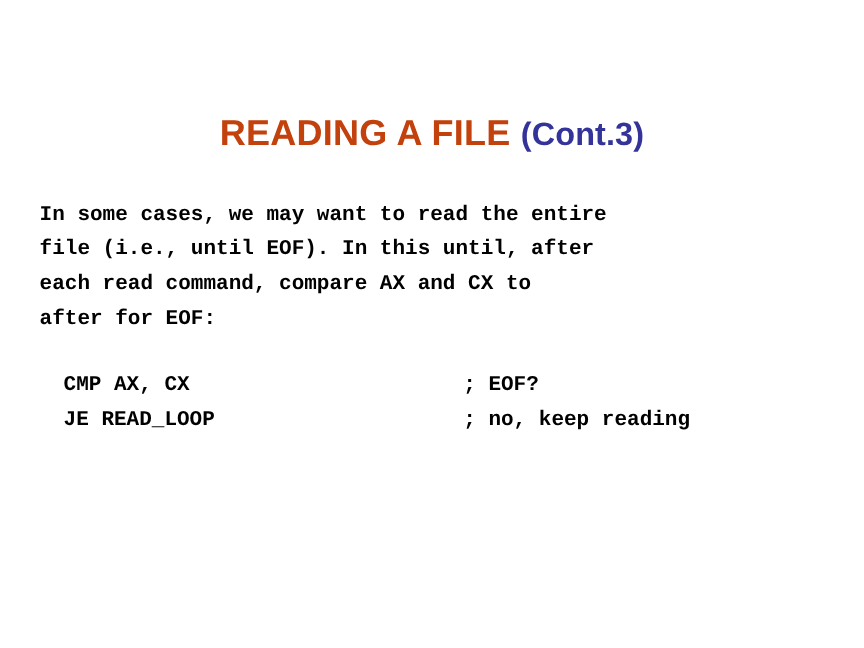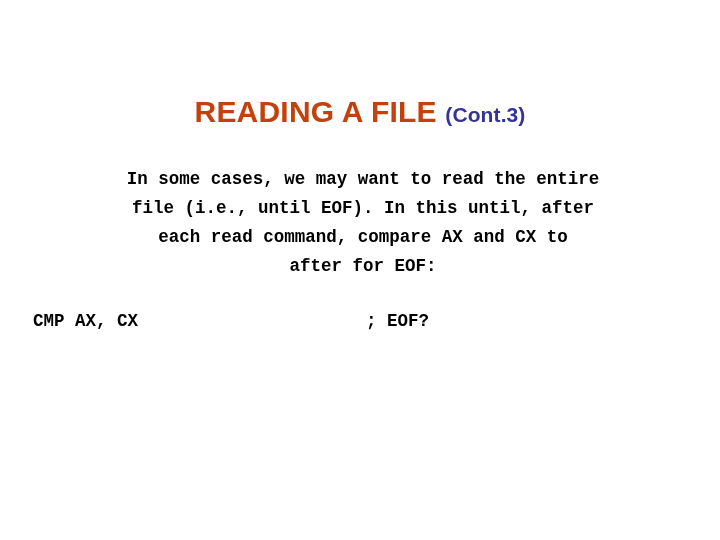--- a/index.html
+++ b/index.html
@@ -32,54 +32,54 @@
   .title-main {
     font-family: "Liberation Sans", sans-serif;
     font-weight: bold;
     font-size: 30px;
     letter-spacing: 0.2px;
     color: #c2410c;
   }
   .title-suffix {
     font-family: "Liberation Sans", sans-serif;
     font-weight: bold;
-    font-size: 21px;
+    font-size: 27px;
     letter-spacing: 0.1px;
     color: #333399;
   }
 
   
   .body-block {
     position: absolute;
     left: 33px;
     top: 165px;
     width: 660px;
   }
   .body-line {
     font-family: "Liberation Mono", "DejaVu Sans Mono", monospace;
     font-weight: bold;
     font-size: 17.5px;
     line-height: 29px;
     color: #000000;
     white-space: pre;
     letter-spacing: 0px;
-    text-align: center;
   }
 
   
   .code-block {
     position: absolute;
     left: 33px;
     top: 307px;
     width: 660px;
   }
   .code-row {
     position: relative;
     height: 29px;
     line-height: 29px;
+    margin-left: 20px;
   }
   .code-instr,
   .code-comment {
     font-family: "Liberation Mono", "DejaVu Sans Mono", monospace;
     font-weight: bold;
     font-size: 17.5px;
     color: #000000;
     white-space: pre;
   }
   .code-instr {
@@ -107,15 +107,19 @@
     <div class="body-line">file (i.e., until EOF). In this until, after</div>
     <div class="body-line">each read command, compare AX and CX to</div>
     <div class="body-line">after for EOF:</div>
   </div>
 
   <div class="code-block">
     <div class="code-row">
       <span class="code-instr">CMP AX, CX</span>
       <span class="code-comment">; EOF?</span>
     </div>
+    <div class="code-row">
+      <span class="code-instr">JE READ_LOOP</span>
+      <span class="code-comment">; no, keep reading</span>
+    </div>
   </div>
 
 </div>
 
 </body></html>

